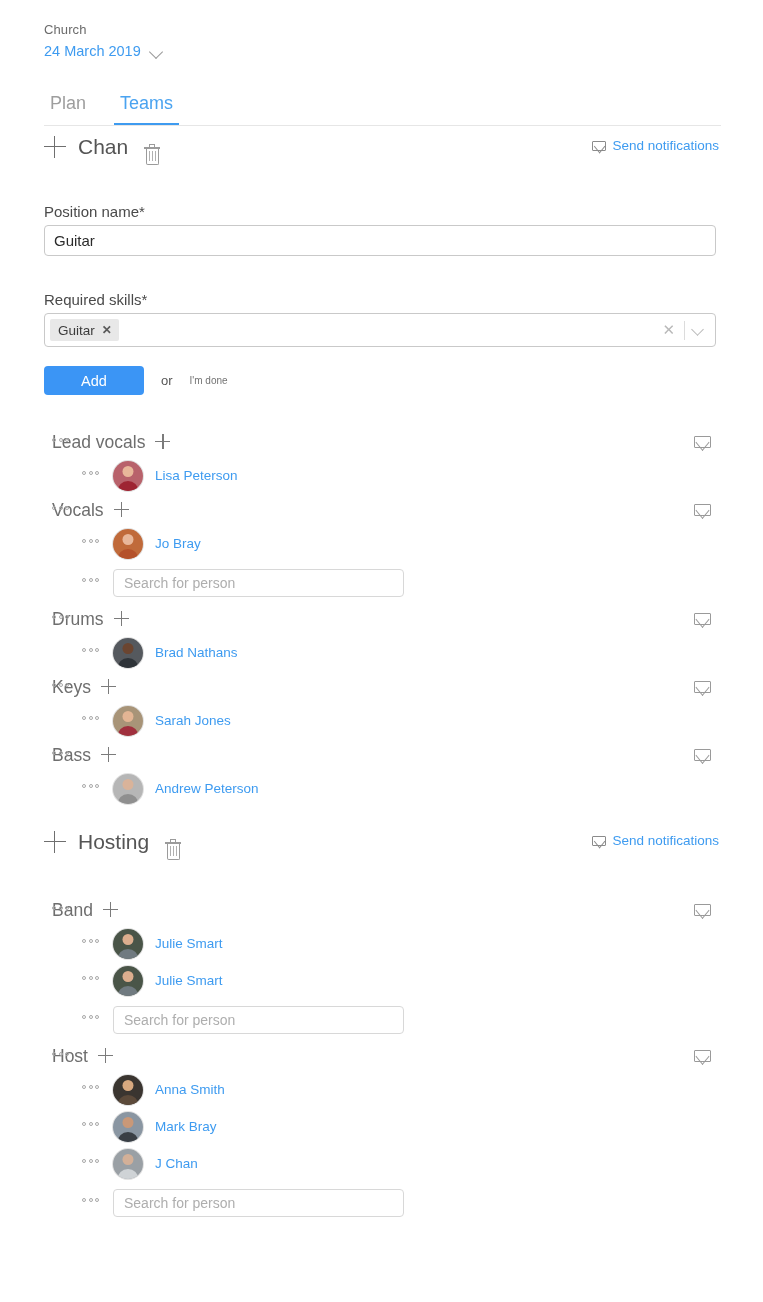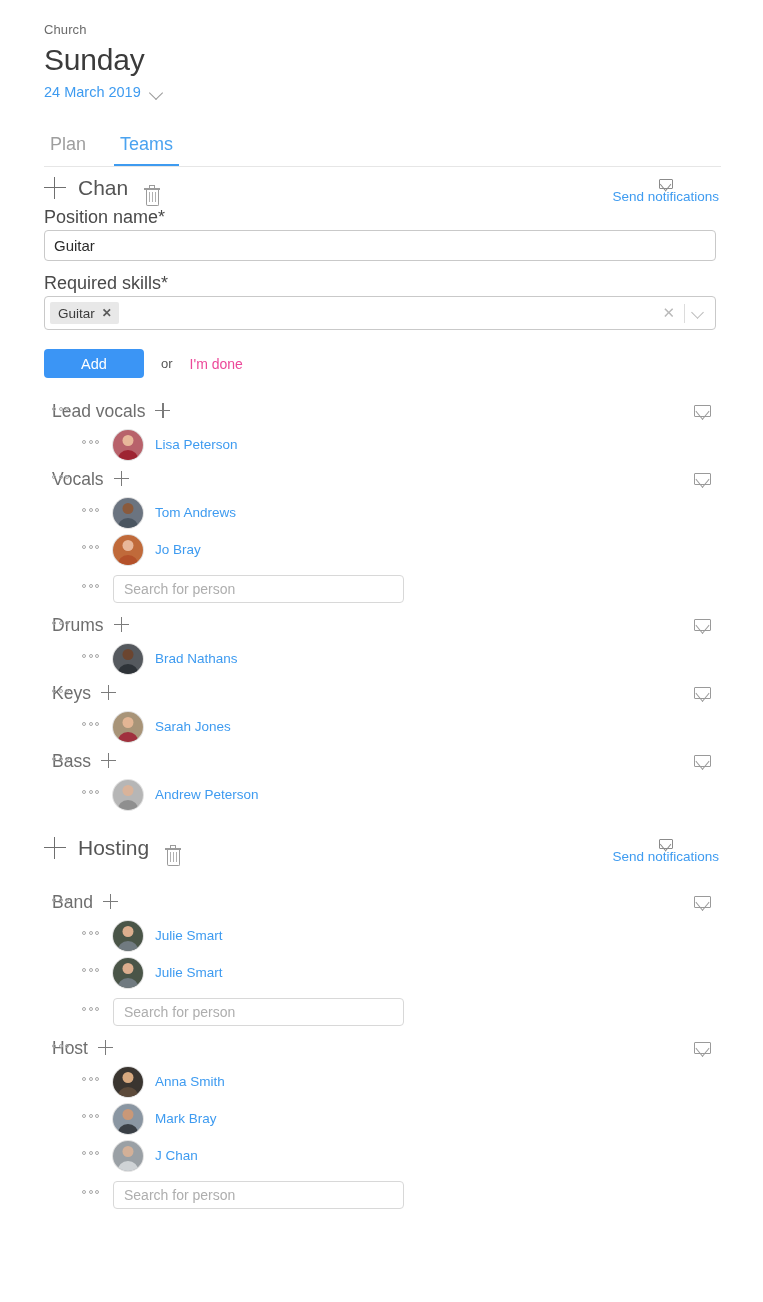--- a/index.html
+++ b/index.html
@@ -139,22 +139,22 @@
   .trash .can i:nth-child(1) { left: 2.5px; }
   .trash .can i:nth-child(2) { left: 5.4px; }
   .trash .can i:nth-child(3) { left: 8.3px; }
 
   .send-notifications {
     position: absolute;
     right: 44px;
     top: 12px;
     display: flex;
     align-items: center;
-    cursor: pointer;
-    flex-direction: column;
+    gap: 6px;
+    cursor: pointer;
   }
   .send-notifications .label {
     font-size: 13.5px;
     color: #3e9bf0;
     line-height: 16px;
   }
 
   
   .env {
     display: inline-block;
@@ -172,24 +172,25 @@
     border-right: 1.3px solid #8b8b8b;
     border-bottom: 1.3px solid #8b8b8b;
     transform: rotate(45deg) skew(6deg,6deg);
   }
   .env.big { width: 17px; height: 12px; border-color: #9a9a9a; }
   .env.big::after { width: 10px; height: 10px; left: 1.6px; border-color: #9a9a9a; }
 
   
   .form { padding-left: 44px; }
   .field-label {
-    font-size: 18px;
+    font-size: 15px;
     color: #4a4a4a;
     line-height: 16px;
     margin-bottom: 5px;
+    margin-top: 36px;
   }
   .text-input {
     width: 672px;
     height: 31px;
     border: 1px solid #c9c9c9;
     border-radius: 4px;
     padding: 0 9px;
     font-size: 15px;
     color: #2b2b2b;
     font-family: "Liberation Sans", sans-serif;
@@ -258,24 +259,24 @@
     width: 100px; height: 29px;
     background: #3b95f5;
     border: none;
     border-radius: 4px;
     color: #ffffff;
     font-size: 14.5px;
     font-family: "Liberation Sans", sans-serif;
     cursor: pointer;
   }
   .or-text { font-size: 13px; color: #555; }
-  .link-done { font-size: 14px; color: #ec4899; cursor: pointer; }
+  .link-done { font-size: 10px; color: #737373; cursor: pointer; }
 
   
-  .positions { margin-top: 17px; }
+  .positions { margin-top: 31px; }
 
   .pos-block { position: relative; }
 
   .pos-head {
     display: flex;
     align-items: center;
     height: 31px;
     padding-left: 52px;
     position: relative;
   }
@@ -386,21 +387,20 @@
 
   .group-gap { height: 14px; }
 </style>
 </head>
 <body>
 
 <div class="page">
 
   <div class="header">
     <div class="breadcrumb">Church</div>
-    <div class="page-title">Sunday</div>
     <div class="date-row">
       <span class="date-link">24 March 2019</span>
       <span class="chev-down"></span>
     </div>
   </div>
 
   <div class="tabs" id="tabbar">
       <div class="tab">Plan</div>
       <div class="tab active">Teams</div>
     </div>
@@ -469,32 +469,20 @@
           <div class="pos-block">
             <div class="pos-head">
               <span class="handle-dots handle-pos">
                 <span></span>
                 <span></span>
                 <span></span>
               </span>
               <span class="pos-name">Vocals</span>
               <span class="plus-sm"></span>
               <span class="pos-env"><span class="env big"></span></span>
-            </div>
-            <div class="person-row">
-              <span class="handle-dots handle-person">
-                <span></span>
-                <span></span>
-                <span></span>
-              </span>
-              <span class="avatar" style="background: rgb(107, 116, 128);">
-                <span class="body" style="background: rgb(74, 85, 96);"></span>
-                <span class="head" style="background: rgb(138, 90, 60);"></span>
-              </span>
-              <span class="person-name">Tom Andrews</span>
             </div>
             <div class="person-row">
               <span class="handle-dots handle-person">
                 <span></span>
                 <span></span>
                 <span></span>
               </span>
               <span class="avatar" style="background: rgb(192, 106, 58);">
                 <span class="body" style="background: rgb(180, 81, 42);"></span>
                 <span class="head" style="background: rgb(232, 183, 154);"></span>

